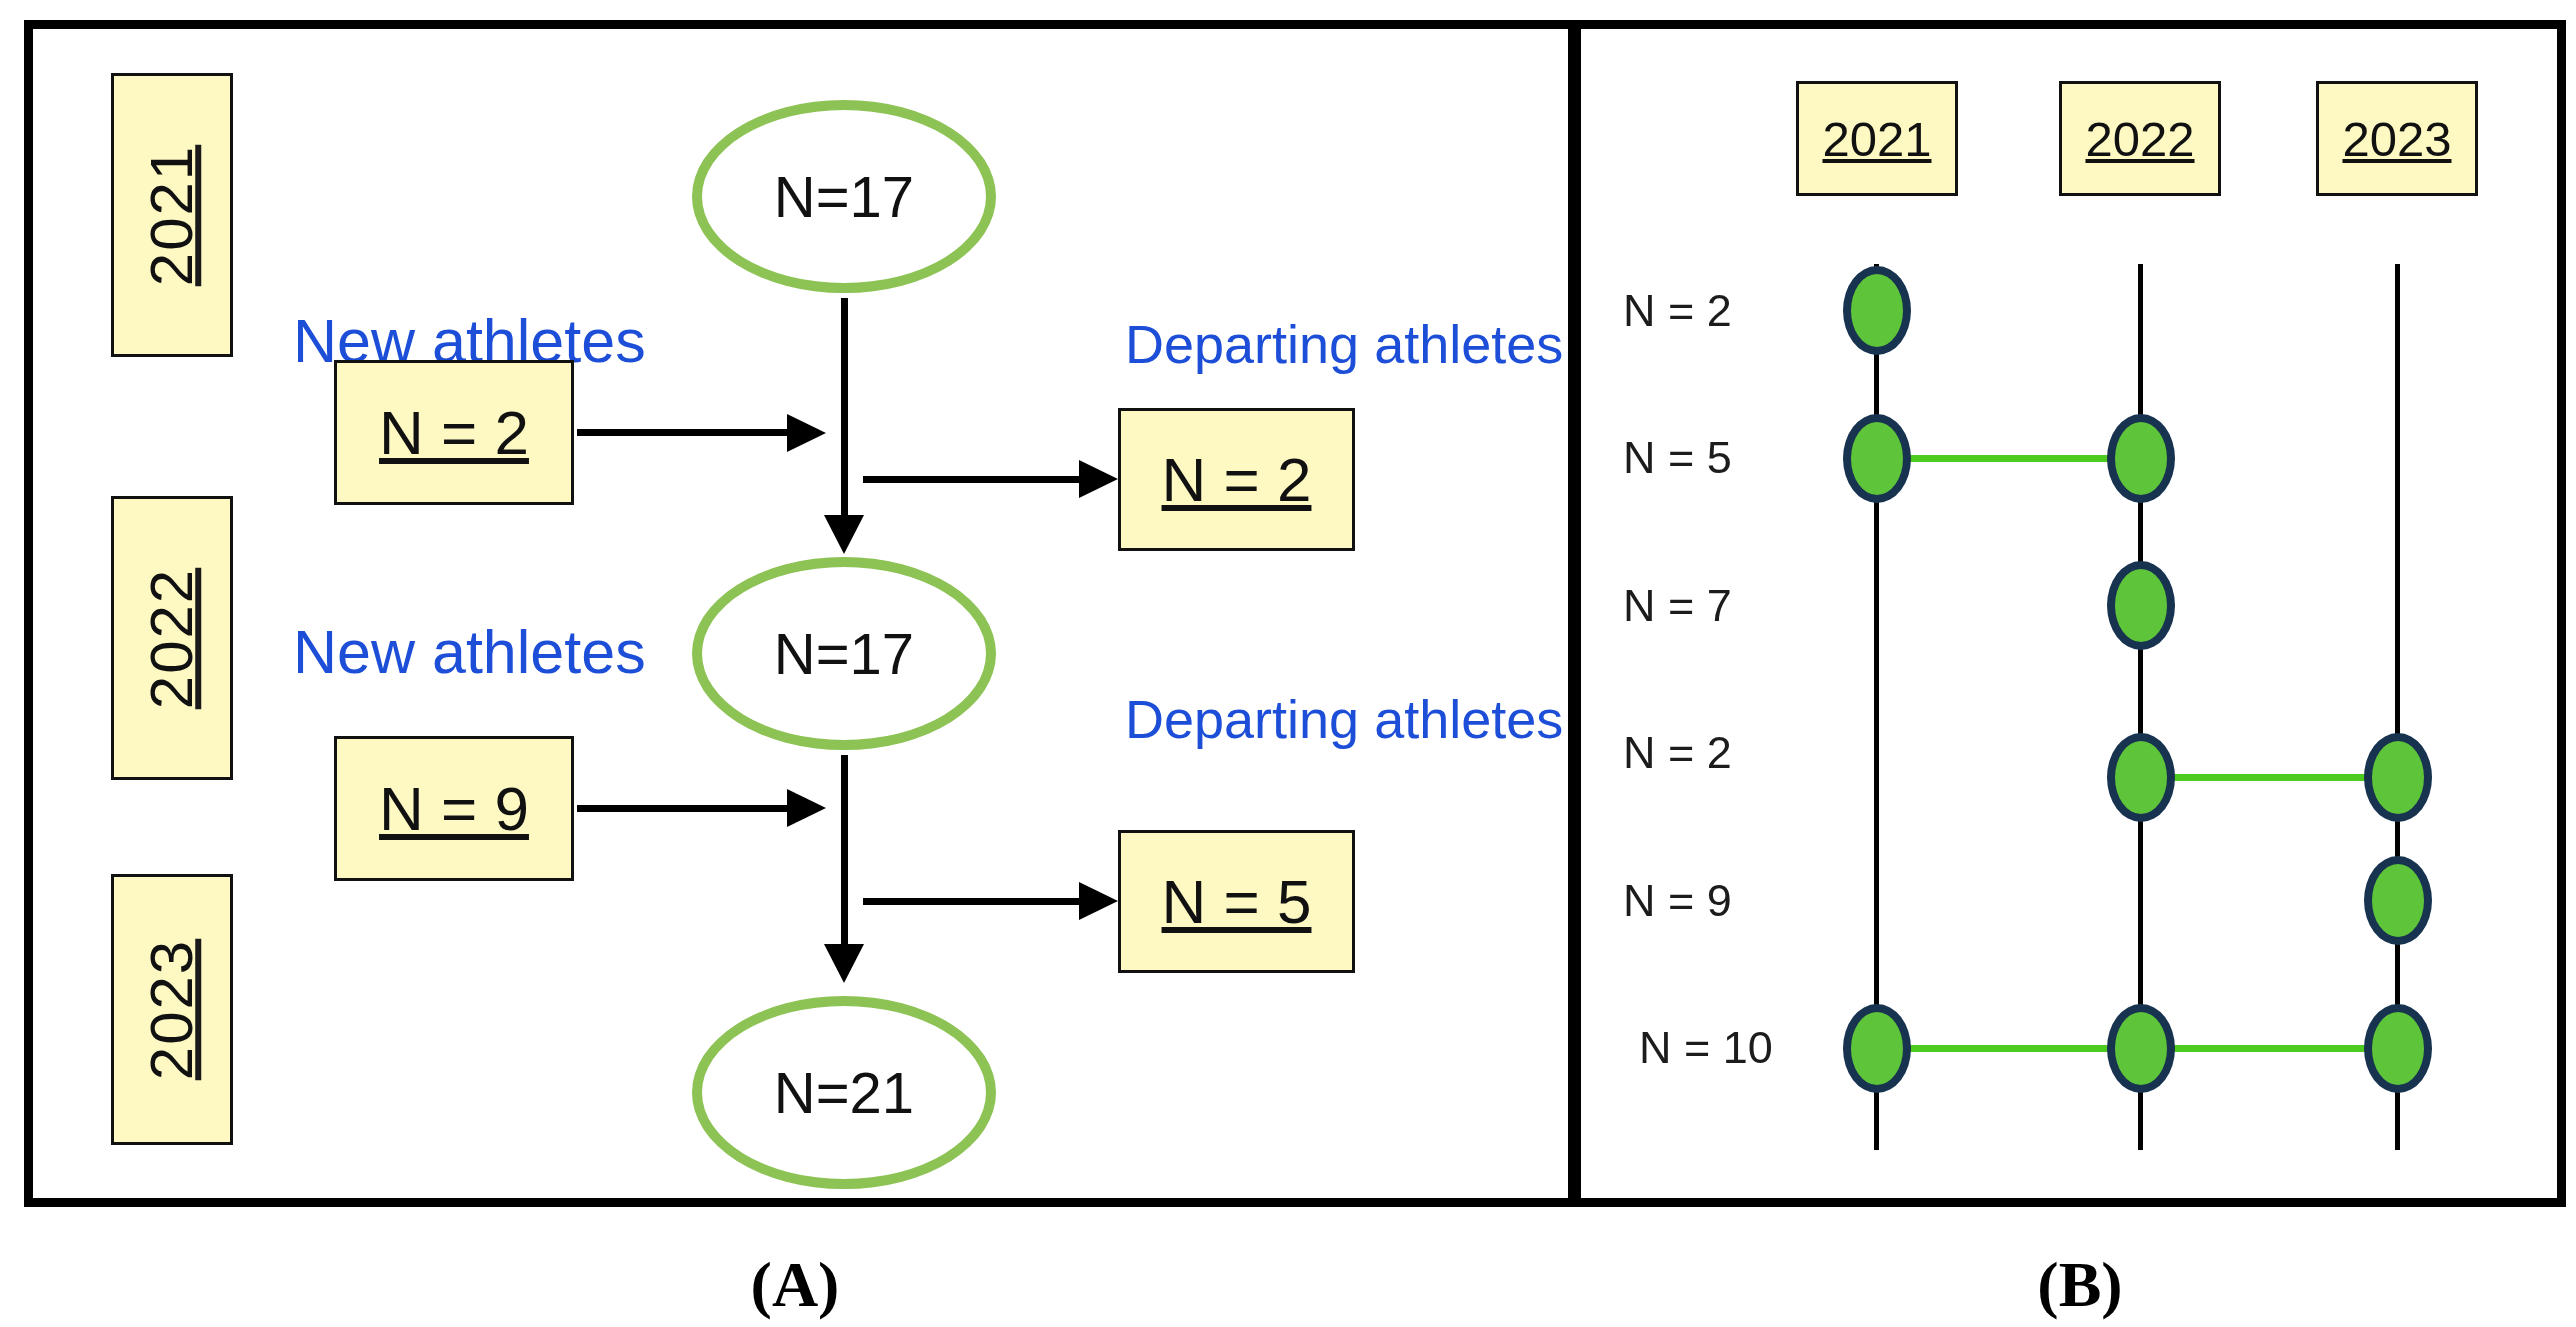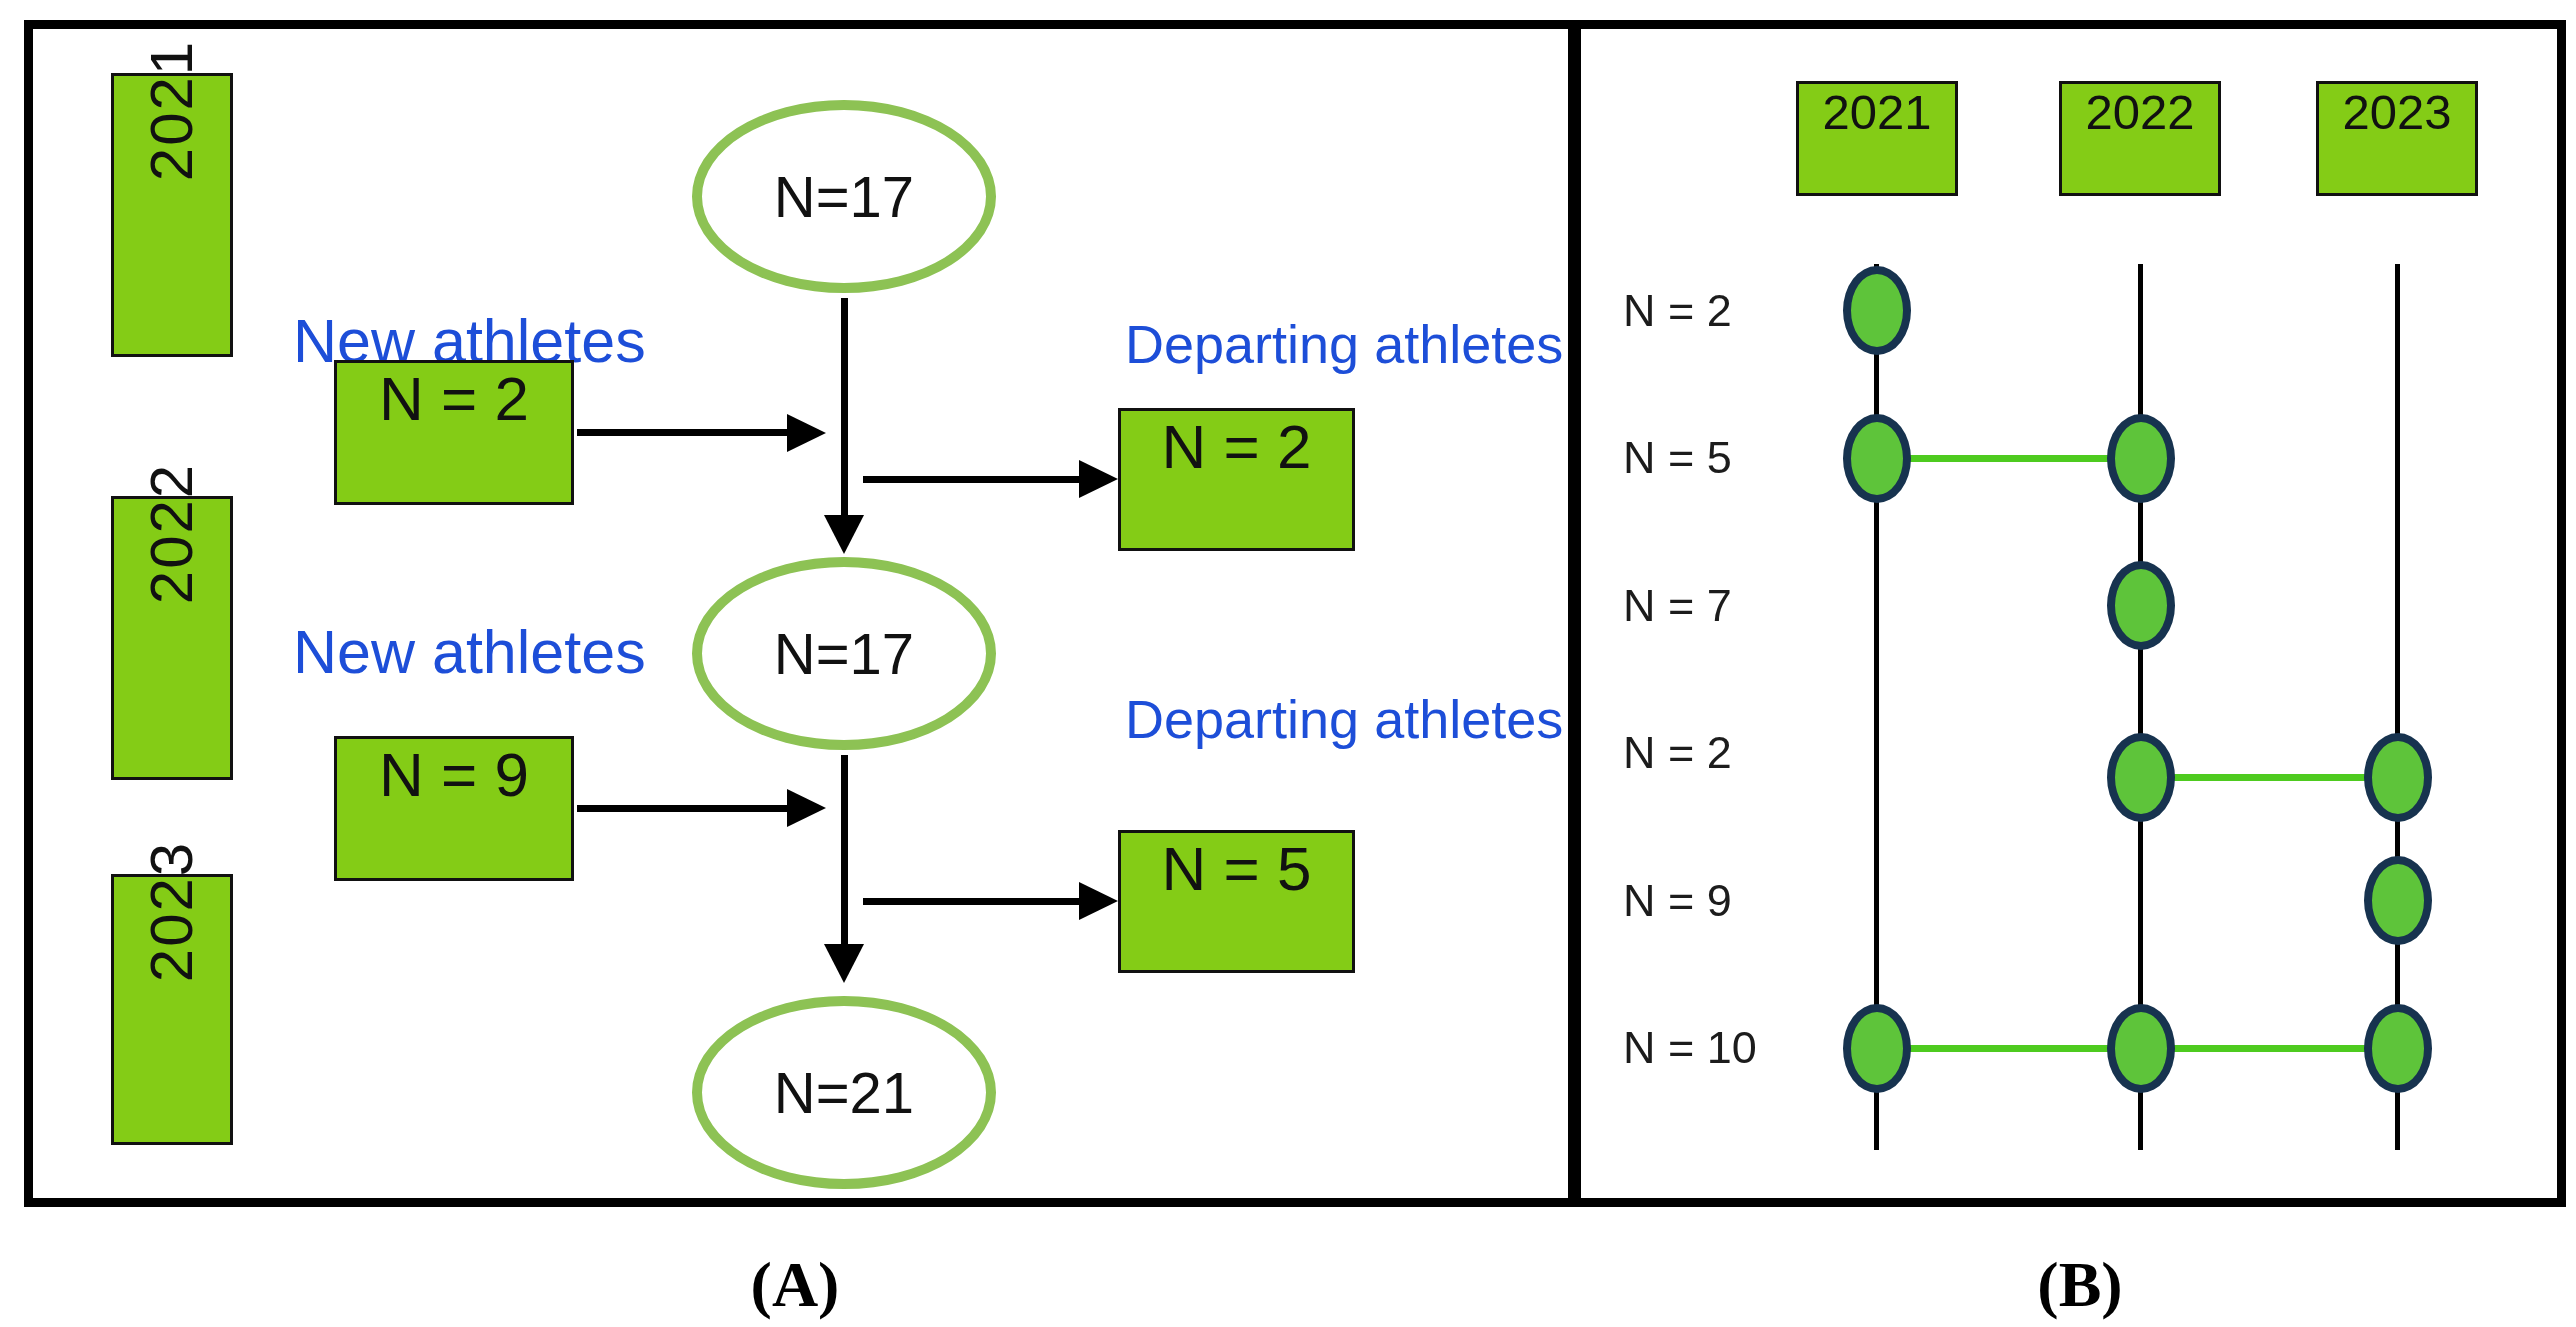--- a/index.html
+++ b/index.html
@@ -8,22 +8,22 @@
     font-family:"Liberation Sans","DejaVu Sans",sans-serif;color:#1a1a1a;
   }
   
   .panel{
     position:absolute;background:#ffffff;border:9.5px solid #000000;box-sizing:border-box;
   }
   #panel-a{left:24px;top:20px;width:1553px;height:1187px;}
   #panel-b{left:1572px;top:20px;width:994px;height:1187px;}
   
   .rectbox{
-    position:absolute;background:#84cc16;border:3.4px solid #111111;box-sizing:border-box;
-    display:flex;align-items:flex-start;justify-content:center;
+    position:absolute;background:#fef9c3;border:3.4px solid #111111;box-sizing:border-box;
+    display:flex;align-items:center;justify-content:center;text-decoration:underline;
   }
   .yearbox-a span{
     transform:rotate(-90deg);white-space:nowrap;font-size:60px;letter-spacing:2px;color:#111111;
   }
   .flowbox{font-size:62px;color:#111111;}
   .yearbox-b{font-size:49px;color:#111111;border-width:3.4px;}
   
   .stage-ellipse{
     position:absolute;width:304px;height:193px;box-sizing:border-box;
     border:10.8px solid #8dc254;border-radius:50%;background:#ffffff;
@@ -146,21 +146,21 @@
     <div class="dot" style="left: 1843px; top: 414px; background: rgb(94, 196, 58); border-color: rgb(23, 51, 79);"></div>
     <div class="dot" style="left: 2107px; top: 414px; background: rgb(94, 196, 58); border-color: rgb(23, 51, 79);"></div>
     <div class="rowlabel" style="top: 575px;">N = 7</div>
     <div class="dot" style="left: 2107px; top: 561px; background: rgb(94, 196, 58); border-color: rgb(23, 51, 79);"></div>
     <div class="rowlabel" style="top: 722px;">N = 2</div>
     <div class="connector" style="left: 2140px; width: 257px; top: 774px; background: rgb(78, 203, 31);"></div>
     <div class="dot" style="left: 2107px; top: 733px; background: rgb(94, 196, 58); border-color: rgb(23, 51, 79);"></div>
     <div class="dot" style="left: 2364px; top: 733px; background: rgb(94, 196, 58); border-color: rgb(23, 51, 79);"></div>
     <div class="rowlabel" style="top: 870px;">N = 9</div>
     <div class="dot" style="left: 2364px; top: 856px; background: rgb(94, 196, 58); border-color: rgb(23, 51, 79);"></div>
-    <div class="rowlabel" style="top: 1017px;">N = 10</div>
+    <div class="rowlabel" style="top: 1017px; margin-left: 16px;">N = 10</div>
     <div class="connector" style="left: 1877px; width: 264px; top: 1045px; background: rgb(78, 203, 31);"></div>
     <div class="connector" style="left: 2140px; width: 257px; top: 1045px; background: rgb(78, 203, 31);"></div>
     <div class="dot" style="left: 1843px; top: 1004px; background: rgb(94, 196, 58); border-color: rgb(23, 51, 79);"></div>
     <div class="dot" style="left: 2107px; top: 1004px; background: rgb(94, 196, 58); border-color: rgb(23, 51, 79);"></div>
     <div class="dot" style="left: 2364px; top: 1004px; background: rgb(94, 196, 58); border-color: rgb(23, 51, 79);"></div>
   </div>
 
 <div class="caption" style="left:653px;top:1248px;">(A)</div>
 <div class="caption" style="left:1938px;top:1248px;">(B)</div>
 

